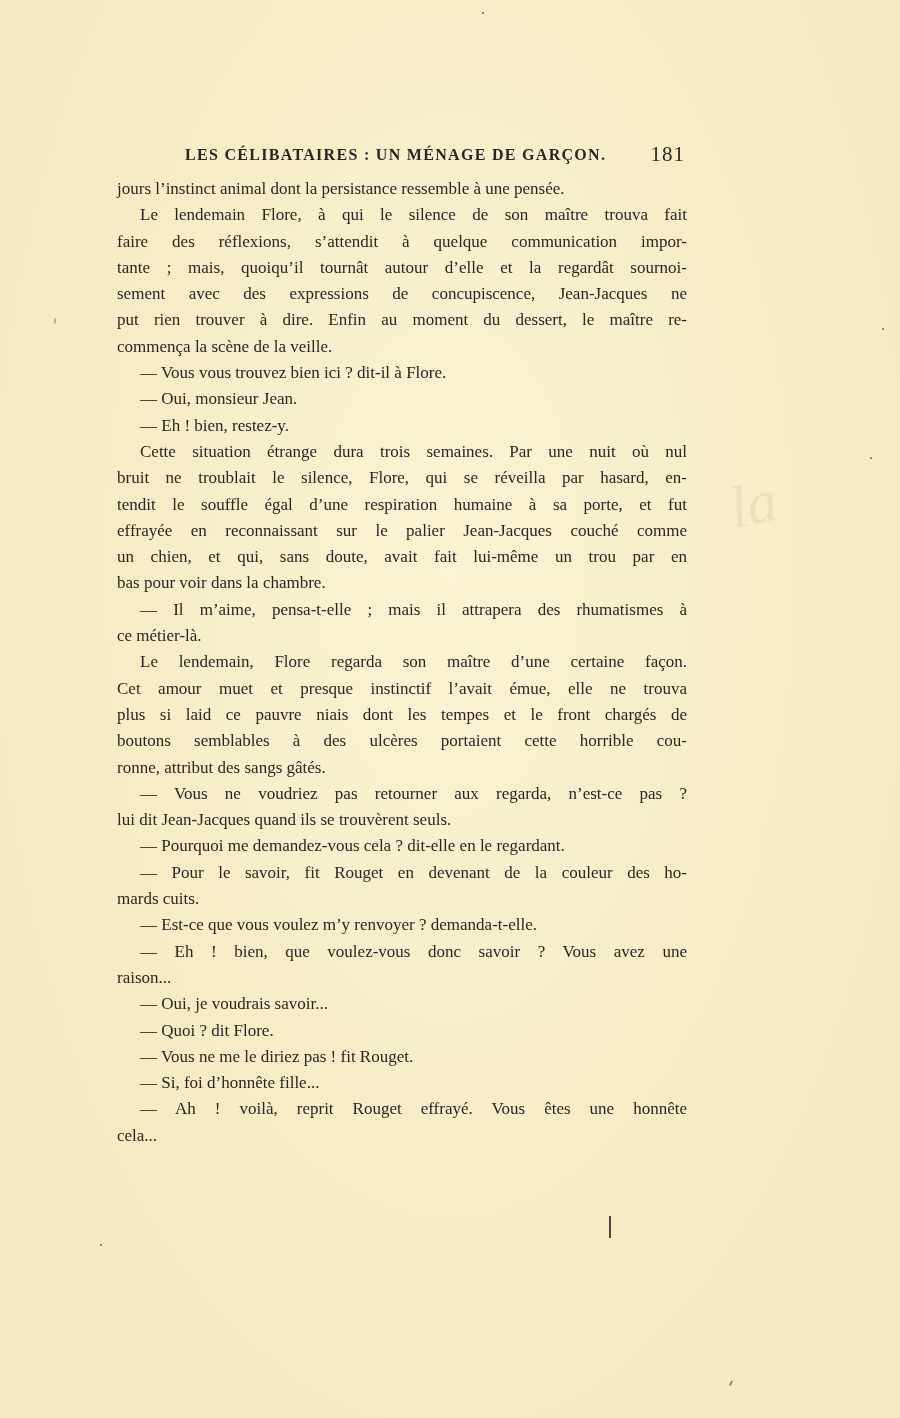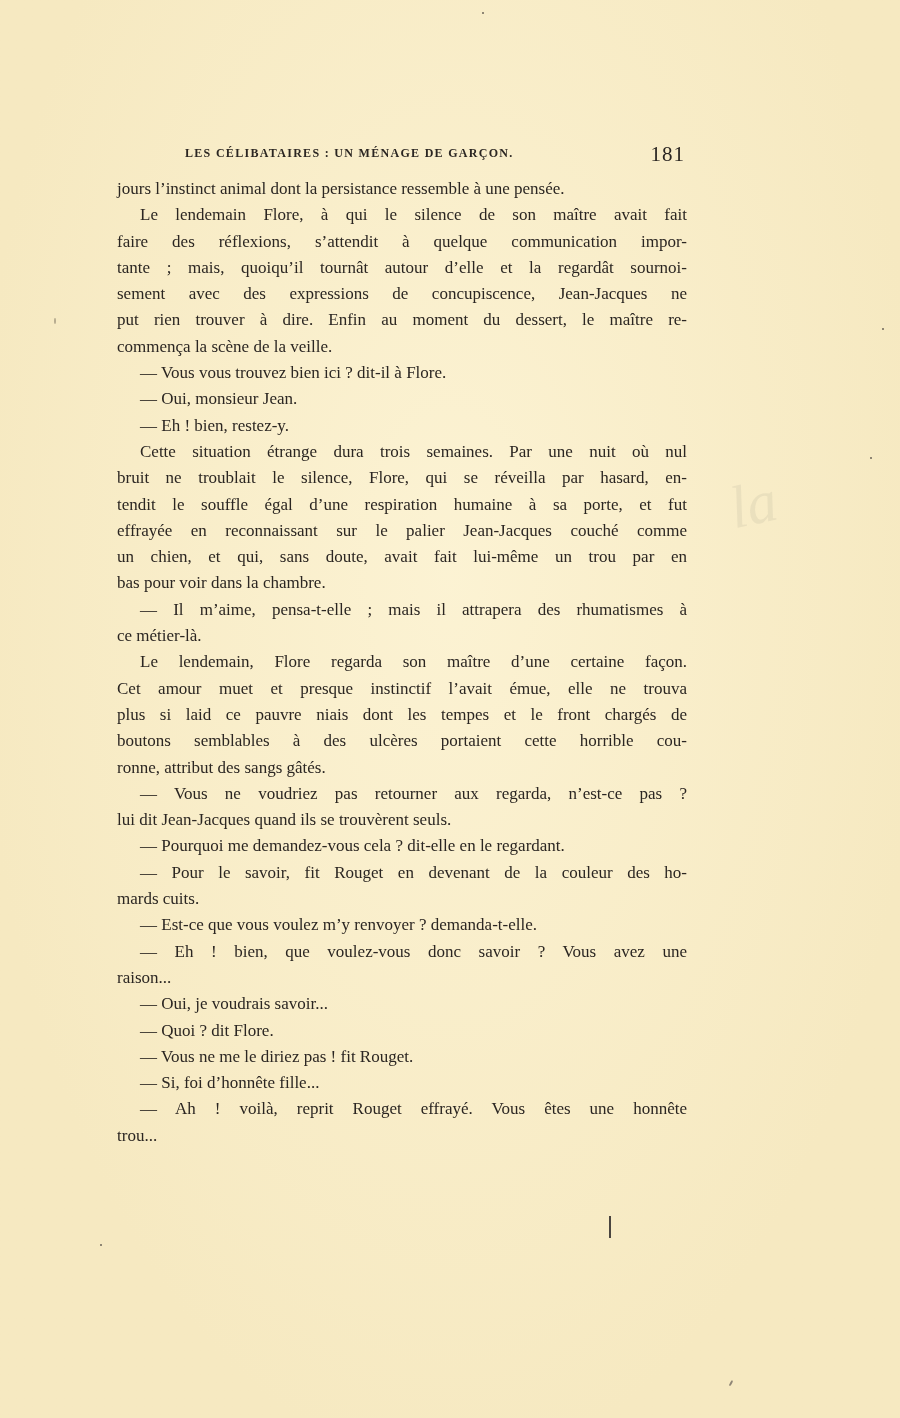--- a/index.html
+++ b/index.html
@@ -13,21 +13,21 @@
   .page-bg {
     position:absolute; inset:0;
     background:
       radial-gradient(ellipse at 50% 40%, rgba(255,248,222,0.55), rgba(240,224,178,0.25) 75%);
   }
   .header {
     position:absolute; left:185px; top:144px; width:500px; height:28px;
   }
   .running-title {
     position:absolute; left:0; top:2px;
-    font-size:12px; font-weight:bold; letter-spacing:1.3px;
+    font-size:16px; font-weight:bold; letter-spacing:1.3px;
     font-variant:small-caps; white-space:nowrap;
   }
   .page-number {
     position:absolute; right:0; top:-2px;
     font-size:21px; letter-spacing:1px;margin-left:17px;
   }
   .text-block {
     position:absolute; left:117px; top:176px; width:570px;
   }
   .line {
@@ -53,21 +53,21 @@
 <div class="page-bg"></div>
 <div class="show-through" style="left:730px;top:470px;">la</div>
 
 <div class="header">
   <span class="running-title">LES CÉLIBATAIRES : UN MÉNAGE DE GARÇON.</span>
   <span class="page-number">181</span>
 </div>
 
 <div class="text-block" id="text-block">
     <div class="line last">jours l’instinct animal dont la persistance ressemble à une pensée.</div>
-    <div class="line indent">Le lendemain Flore, à qui le silence de son maître avait fait</div>
+    <div class="line indent">Le lendemain Flore, à qui le silence de son maître trouva fait</div>
     <div class="line">faire des réflexions, s’attendit à quelque communication impor-</div>
     <div class="line">tante ; mais, quoiqu’il tournât autour d’elle et la regardât sournoi-</div>
     <div class="line">sement avec des expressions de concupiscence, Jean-Jacques ne</div>
     <div class="line">put rien trouver à dire. Enfin au moment du dessert, le maître re-</div>
     <div class="line last">commença la scène de la veille.</div>
     <div class="line indent last">— Vous vous trouvez bien ici ? dit-il à Flore.</div>
     <div class="line indent last">— Oui, monsieur Jean.</div>
     <div class="line indent last">— Eh ! bien, restez-y.</div>
     <div class="line indent">Cette situation étrange dura trois semaines. Par une nuit où nul</div>
     <div class="line">bruit ne troublait le silence, Flore, qui se réveilla par hasard, en-</div>
@@ -88,21 +88,21 @@
     <div class="line indent">— Pour le savoir, fit Rouget en devenant de la couleur des ho-</div>
     <div class="line last">mards cuits.</div>
     <div class="line indent last">— Est-ce que vous voulez m’y renvoyer ? demanda-t-elle.</div>
     <div class="line indent">— Eh ! bien, que voulez-vous donc savoir ? Vous avez une</div>
     <div class="line last">raison...</div>
     <div class="line indent last">— Oui, je voudrais savoir...</div>
     <div class="line indent last">— Quoi ? dit Flore.</div>
     <div class="line indent last">— Vous ne me le diriez pas ! fit Rouget.</div>
     <div class="line indent last">— Si, foi d’honnête fille...</div>
     <div class="line indent">— Ah ! voilà, reprit Rouget effrayé. Vous êtes une honnête</div>
-    <div class="line last">trou...</div>
+    <div class="line last">cela...</div>
   </div>
 
 <div class="mark" style="left:609px;top:1216px;width:1.5px;height:22px;"></div>
 <div class="speck" style="left:482px;top:12px;width:2px;height:2px;"></div>
 <div class="speck" style="left:882px;top:328px;width:2px;height:2px;"></div>
 <div class="speck" style="left:870px;top:457px;width:2px;height:2px;"></div>
 <div class="speck" style="left:54px;top:318px;width:1.5px;height:6px;background:#b5aa8e;"></div>
 <div class="speck" style="left:100px;top:1244px;width:2px;height:2px;"></div>
 <div class="speck" style="left:730px;top:1380px;width:1.5px;height:6px;background:#8f8676;transform:rotate(30deg);"></div>
 

